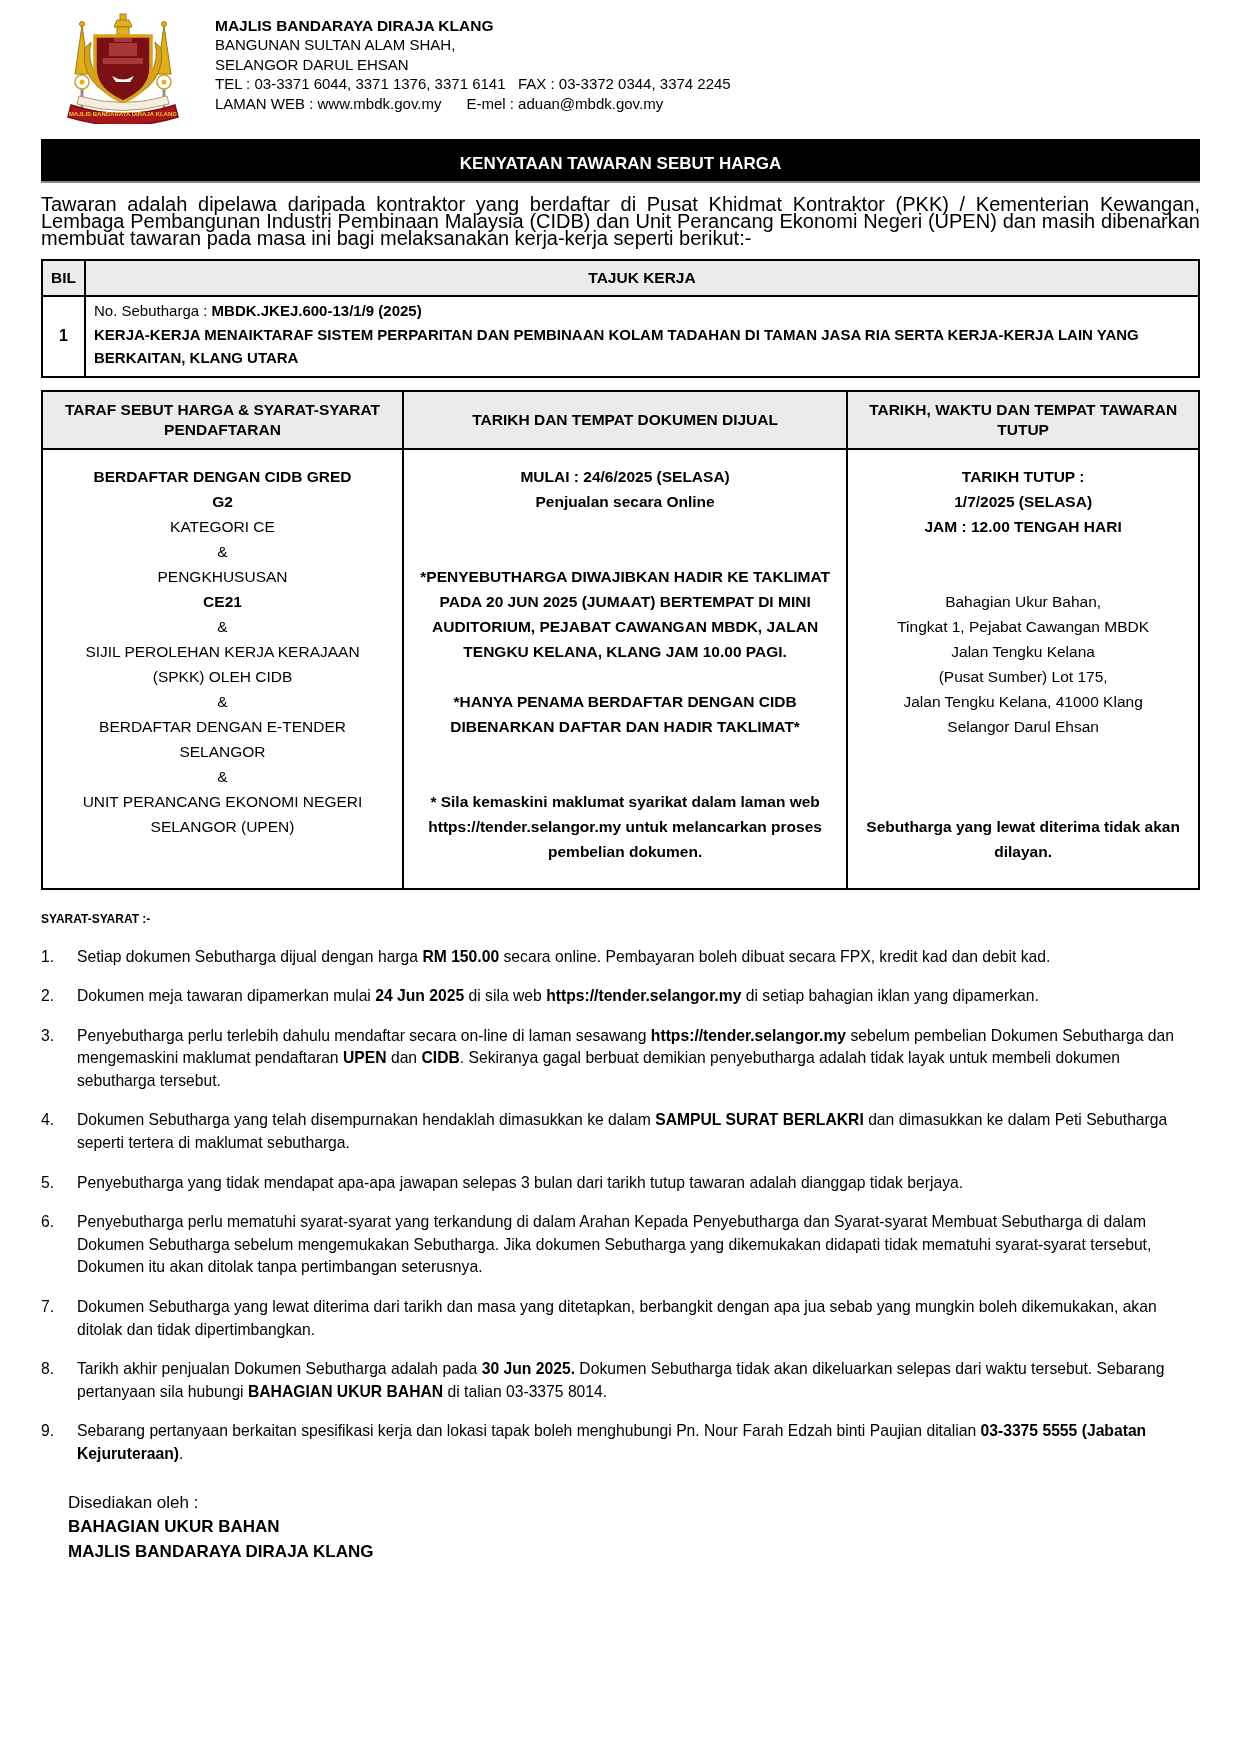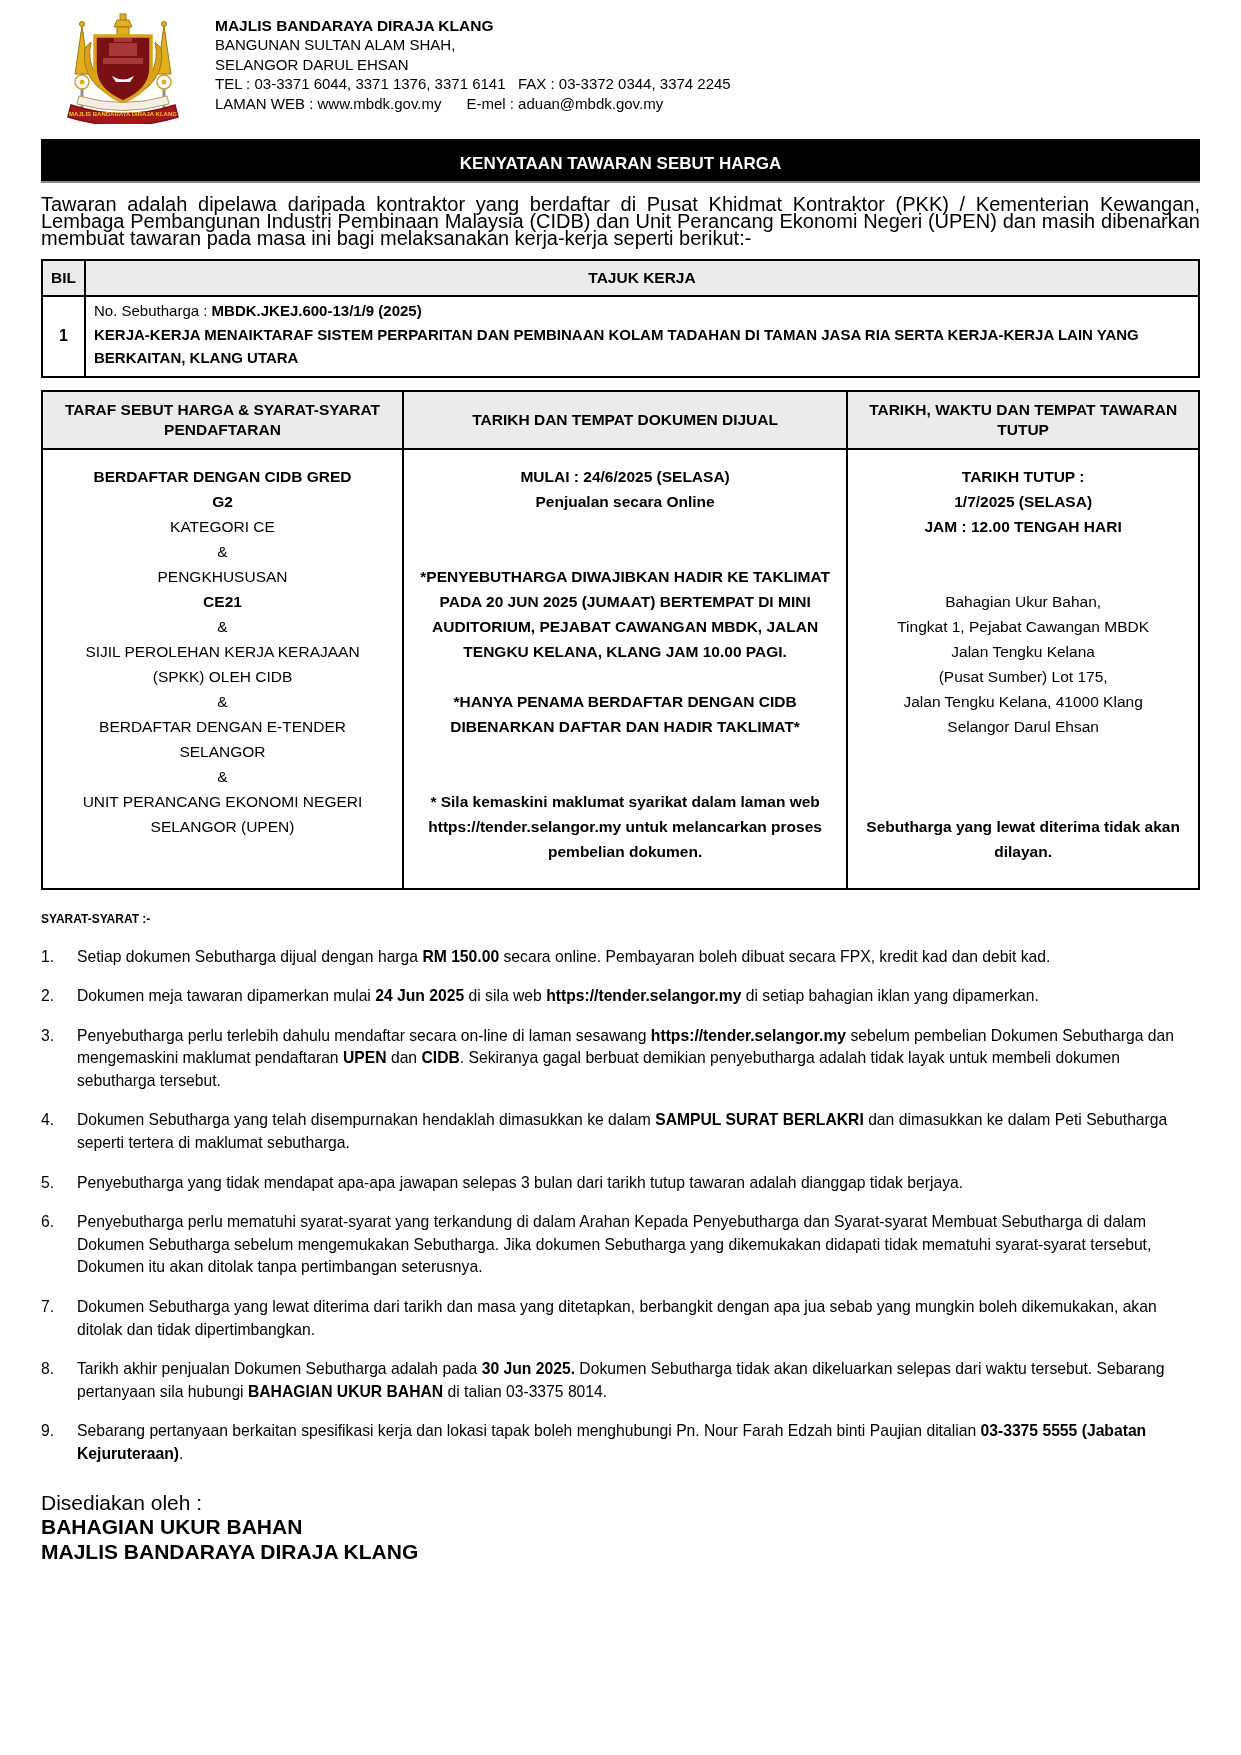--- a/index.html
+++ b/index.html
@@ -73,21 +73,21 @@
   .ic3 { width: 30.4%; }
 
   
   .syarat-heading { margin-top: 22px; font-weight: bold; font-size: 12px; }
   .cond-list { margin-top: 20px; }
   .cond { display: flex; margin-bottom: 17px; font-size: 15.7px; line-height: 22.6px; }
   .cond-num { width: 36px; flex: none; }
   .cond-text { flex: 1; }
 
   
-  .footer { margin-top: 25px; font-size: 21px; line-height: 24.5px; }
+  .footer { margin-top: 25px; font-size: 17px; line-height: 24.5px; margin-left: 27px; }
 </style>
 </head>
 <body>
 
 <div class="page">
 
   <div class="masthead">
     <div class="crest-wrap">
       <svg viewBox="0 0 132 112" width="132" height="112">
 

